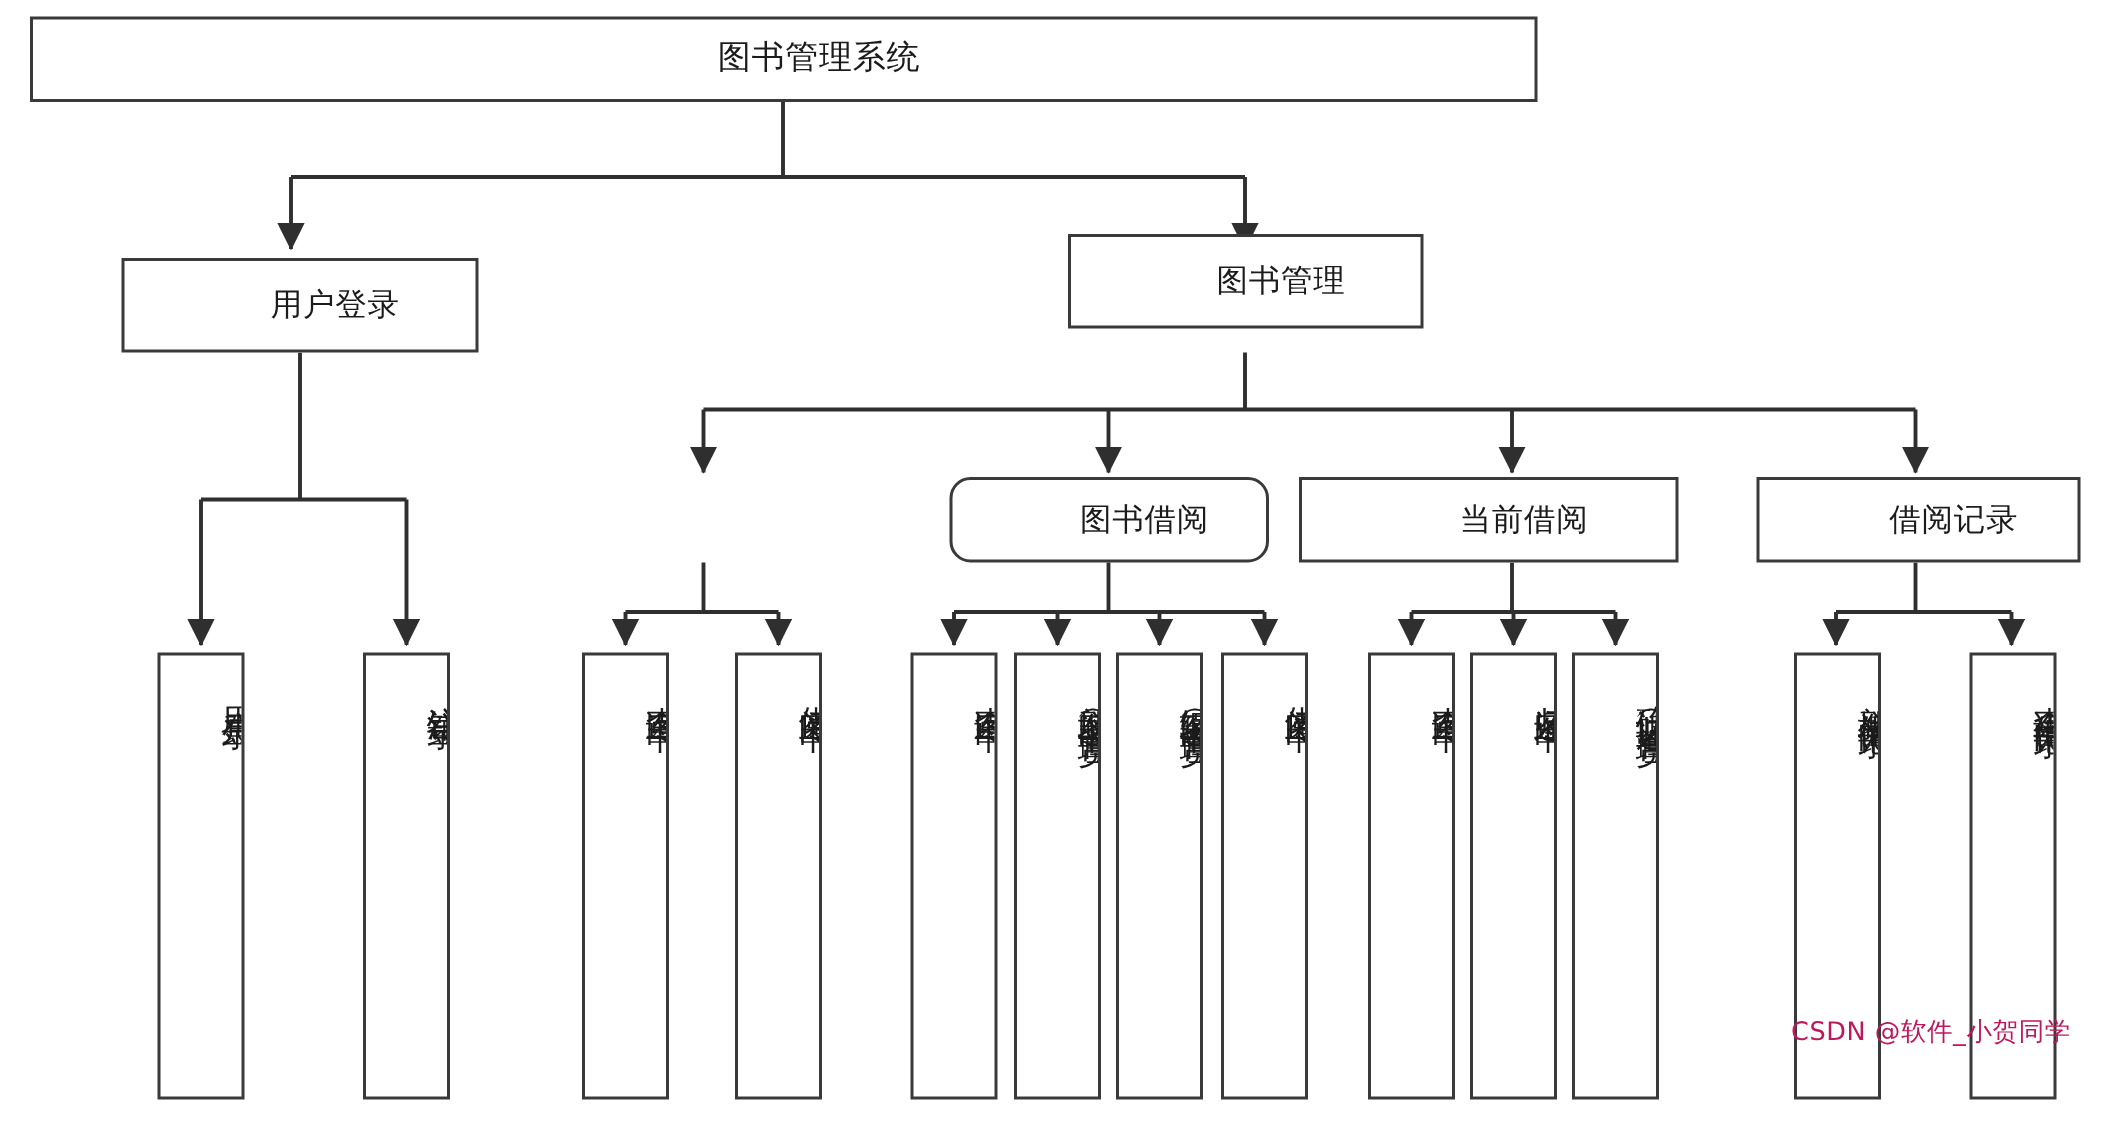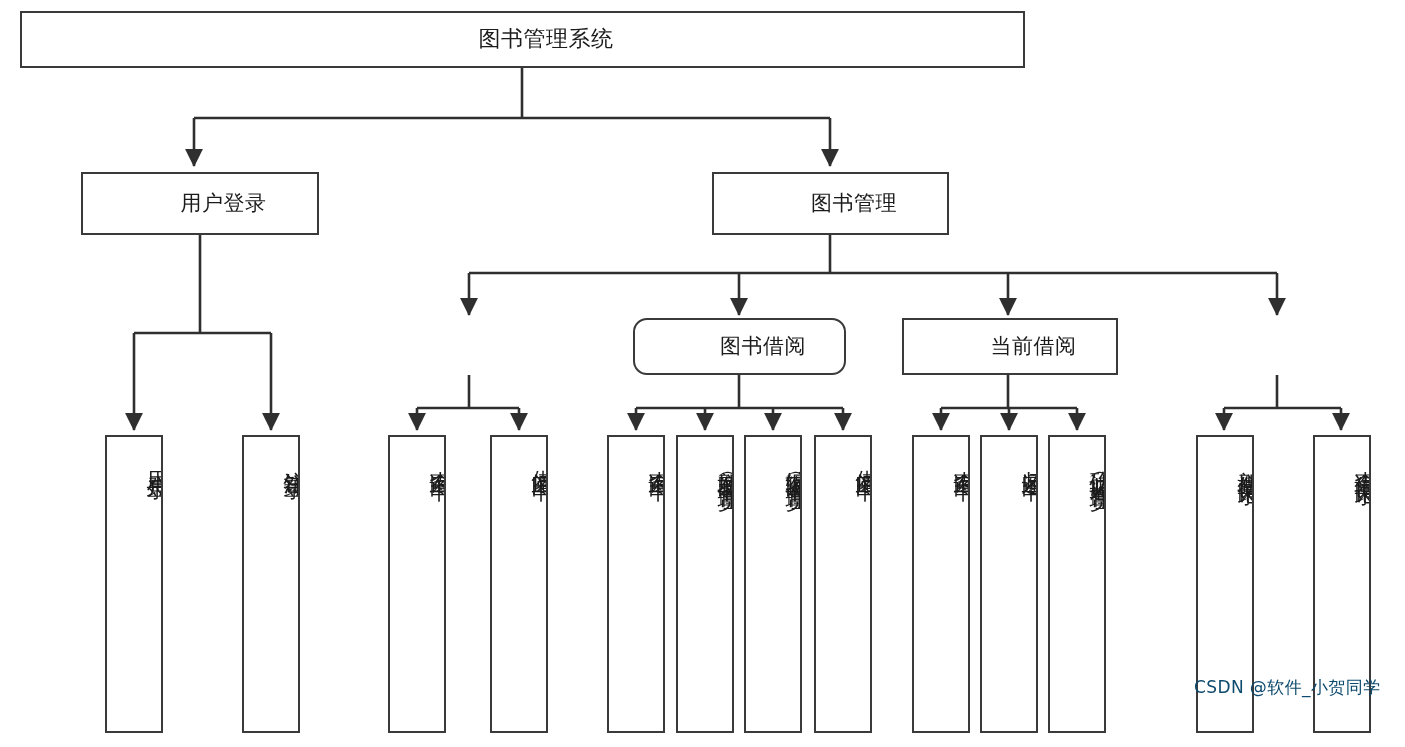--- a/index.html
+++ b/index.html
@@ -63,21 +63,21 @@
     writing-mode: vertical-rl;
     text-orientation: upright;
     letter-spacing: 3px;
     line-height: 1;
   }
   .watermark {
     position: absolute;
     left: 1194px;
     top: 676px;
     font-size: 17px;
-    color: #0c4a6e;
+    color: #be185d;
     white-space: nowrap;
     letter-spacing: 0.4px;
   }
 </style>
 </head>
 <body>
 
 <div id="diagram-root">
 
   <svg class="edges" viewBox="0 0 1405 747">
@@ -130,29 +130,32 @@
     </g>
   </svg>
 
   <div class="node horiz root" style="left:20px; top:11px; width:1005px; height:57px;">
     <span class="node-label">图书管理系统</span>
   </div>
 
   <div class="node horiz" style="left:81px; top:172px; width:238px; height:63px;">
     <span class="node-label">用户登录</span>
   </div>
-  <div class="node horiz" style="left:712px; top:172px; width:237px; height:63px;">
+  <div class="node horiz" style="left:712px; top:156px; width:237px; height:63px;">
     <span class="node-label">图书管理</span>
   </div>
 
   <div class="node horiz" style="left:633px; top:318px; width:213px; height:57px;border-radius:14px;">
     <span class="node-label">图书借阅</span>
   </div>
-  <div class="node horiz" style="left:902px; top:318px; width:216px; height:57px;">
+  <div class="node horiz" style="left:866px; top:318px; width:253px; height:57px;">
     <span class="node-label">当前借阅</span>
+  </div>
+  <div class="node horiz" style="left:1171px; top:318px; width:216px; height:57px;">
+    <span class="node-label">借阅记录</span>
   </div>
 
   <div class="node vert" style="left:105px; top:435px; width:58px; height:298px;">
     <span class="node-label">用户登录</span>
   </div>
   <div class="node vert" style="left:242px; top:435px; width:58px; height:298px;">
     <span class="node-label">注销登录</span>
   </div>
 
   <div class="node vert" style="left:388px; top:435px; width:58px; height:298px;">

